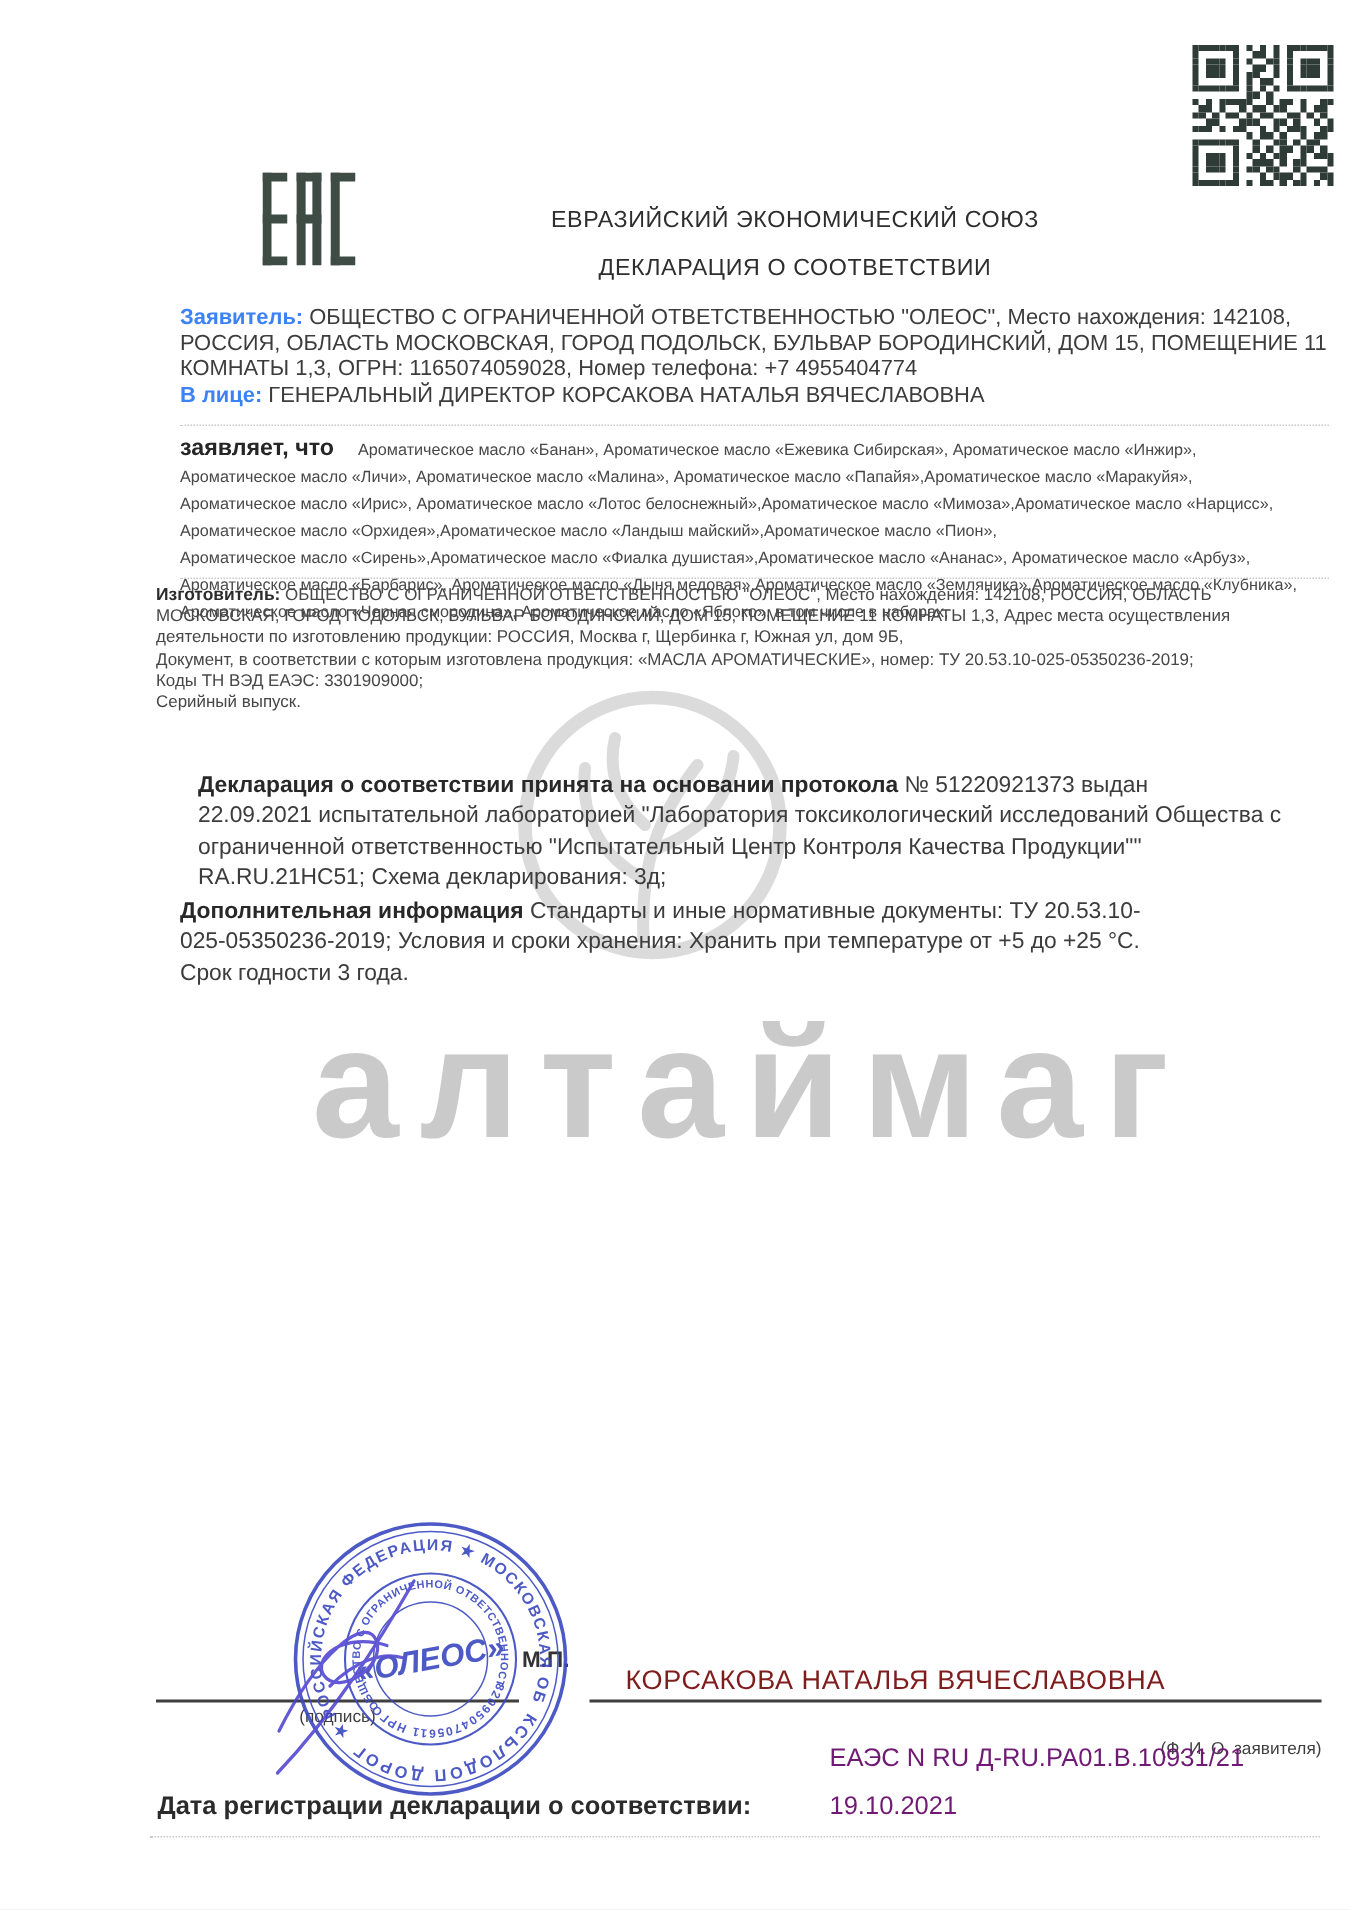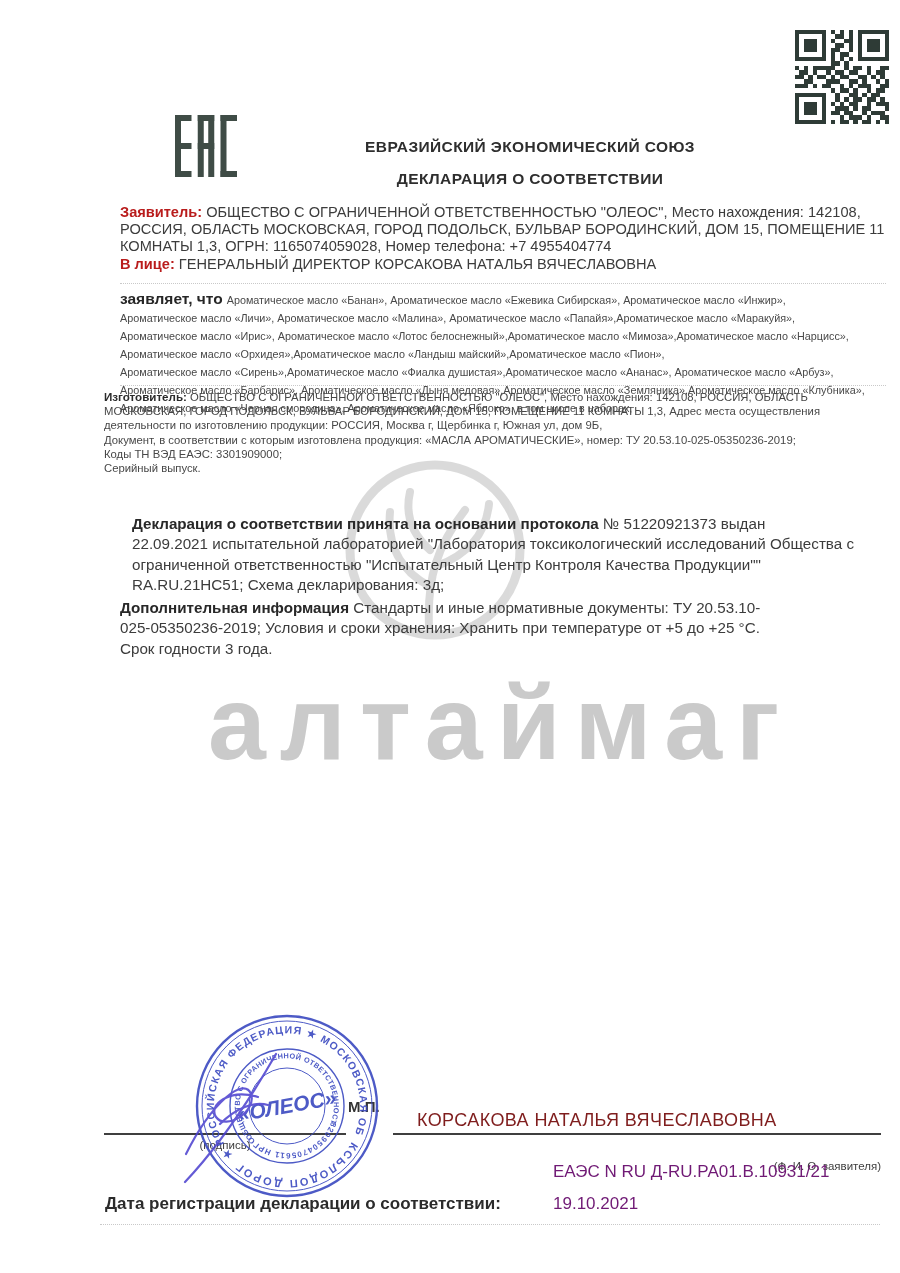--- a/index.html
+++ b/index.html
@@ -1,21 +1,21 @@
 <!DOCTYPE html>
 <html><head>
 <meta charset="utf-8">
 <style>
   html,body{margin:0;padding:0;background:#e8e8e8;}
   .page{position:relative;width:900px;height:1273px;margin:0 auto;background:#ffffff;
         font-family:"Liberation Sans",sans-serif;color:#3b3b3b;overflow:hidden;}
   .abs{position:absolute;}
-  .ttl{font-weight:bold;color:#2e2e2e;letter-spacing:.4px;font-size:15.5px;text-align:center;width:740px;left:160px;}
+  .ttl{font-weight:normal;color:#2e2e2e;letter-spacing:.4px;font-size:15.5px;text-align:center;width:740px;left:160px;}
   .body-par{left:120px;width:768px;font-size:14.6px;line-height:17.2px;color:#3c3c3c;}
-  .body-par b{color:#b91c1c;}
+  .body-par b{color:#3b82f6;}
   .pre{white-space:pre-line;}
   .big-par{left:120px;width:768px;font-size:15.2px;line-height:20.3px;color:#3c3c3c;}
   .big-par b{color:#282828;}
   .small-par{left:104px;width:770px;font-size:11.3px;line-height:14.2px;color:#474747;}
   .small-par b{font-size:11.6px;color:#2b2b2b;}
   .tiny{font-size:10.8px;line-height:13.2px;color:#484848;}
   .dotline{border-top:1px dotted #c9c9c9;height:0;}
   .sigline{border-top:2px solid #3f3f3f;height:0;}
   .caption{font-size:11.5px;color:#3f3f3f;text-align:center;}
   .footrow-label{font-size:17px;font-weight:bold;color:#2b2b2b;}
@@ -518,21 +518,21 @@
 РОССИЯ, ОБЛАСТЬ МОСКОВСКАЯ, ГОРОД ПОДОЛЬСК, БУЛЬВАР БОРОДИНСКИЙ, ДОМ 15, ПОМЕЩЕНИЕ 11
 КОМНАТЫ 1,3, ОГРН: 1165074059028, Номер телефона: +7 4955404774</span>
     <br>
     <b>В лице:</b>
     <span>ГЕНЕРАЛЬНЫЙ ДИРЕКТОР КОРСАКОВА НАТАЛЬЯ ВЯЧЕСЛАВОВНА</span>
   </div>
 
   <div class="abs ink dotline" style="left:120px;top:283px;width:766px;"></div>
 
   <div class="abs ink" style="left:120px;top:290px;width:772px;">
-    <b style="font-size:15.5px;color:#262626;margin-right:4px;">заявляет, что</b><span class="pre tiny">Ароматическое масло «Банан», Ароматическое масло «Ежевика Сибирская», Ароматическое масло «Инжир»,
+    <b style="font-size:15.5px;color:#262626;margin-right:16px;">заявляет, что</b><span class="pre tiny">Ароматическое масло «Банан», Ароматическое масло «Ежевика Сибирская», Ароматическое масло «Инжир»,
 Ароматическое масло «Личи», Ароматическое масло «Малина», Ароматическое масло «Папайя»,Ароматическое масло «Маракуйя»,
 Ароматическое масло «Ирис», Ароматическое масло «Лотос белоснежный»,Ароматическое масло «Мимоза»,Ароматическое масло «Нарцисс»,
 Ароматическое масло «Орхидея»,Ароматическое масло «Ландыш майский»,Ароматическое масло «Пион»,
 Ароматическое масло «Сирень»,Ароматическое масло «Фиалка душистая»,Ароматическое масло «Ананас», Ароматическое масло «Арбуз»,
 Ароматическое масло «Барбарис», Ароматическое масло «Дыня медовая»,Ароматическое масло «Земляника»,Ароматическое масло «Клубника»,
 Ароматическое масло «Черная смородина», Ароматическое масло «Яблоко», в том числе в наборах,</span>
   </div>
 
   <div class="abs ink dotline" style="left:120px;top:385px;width:766px;"></div>
 

